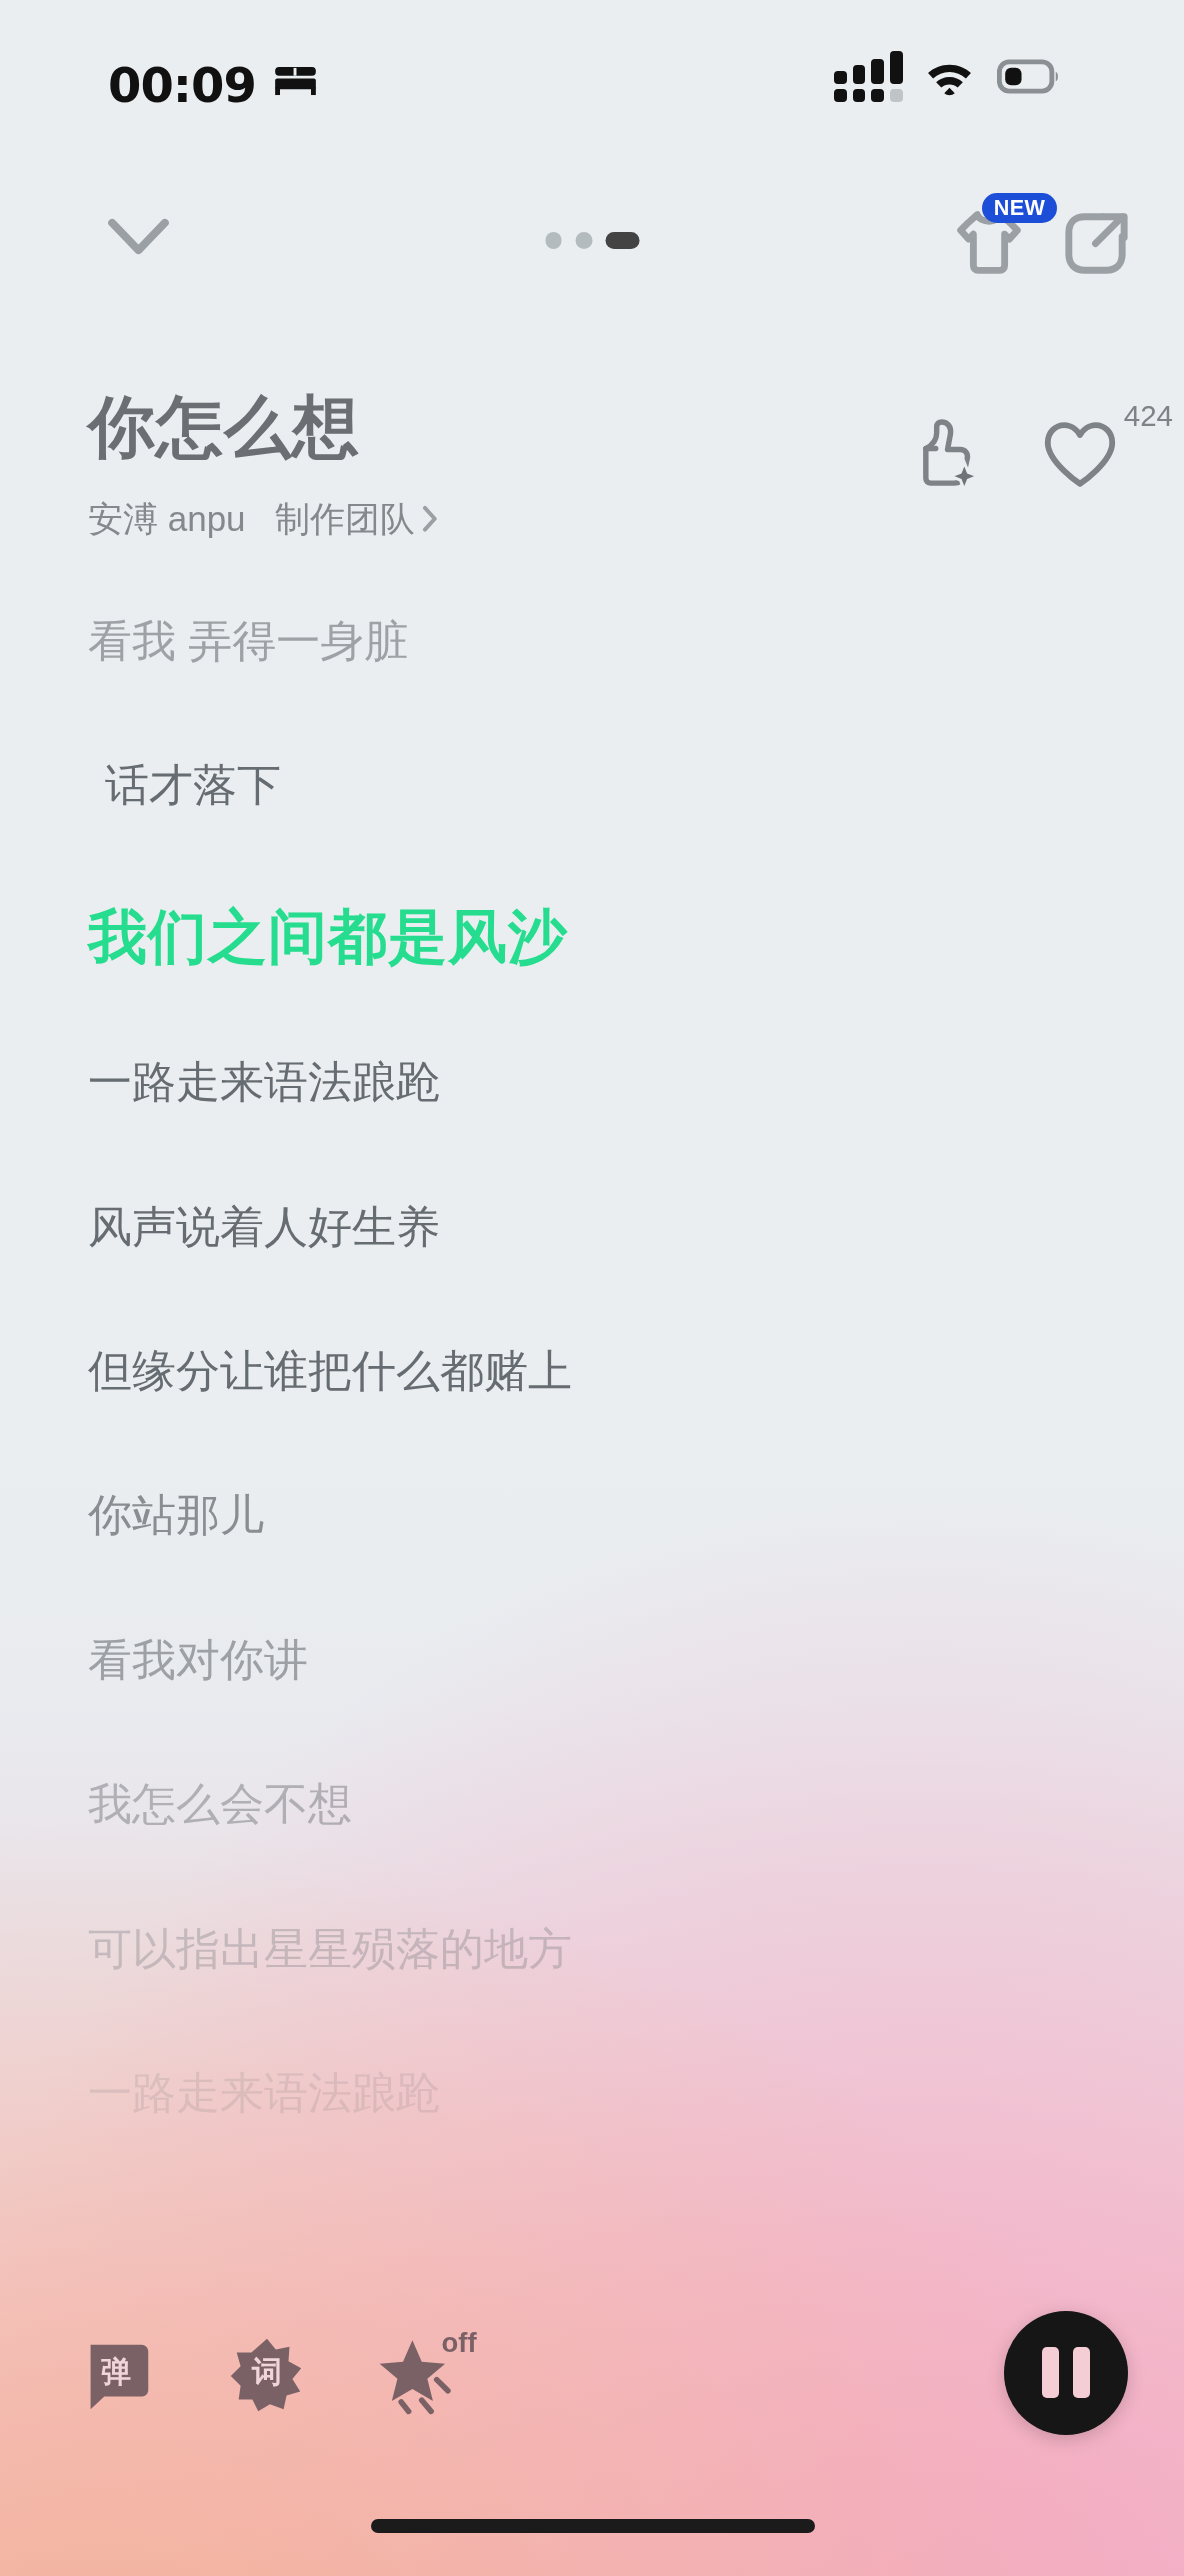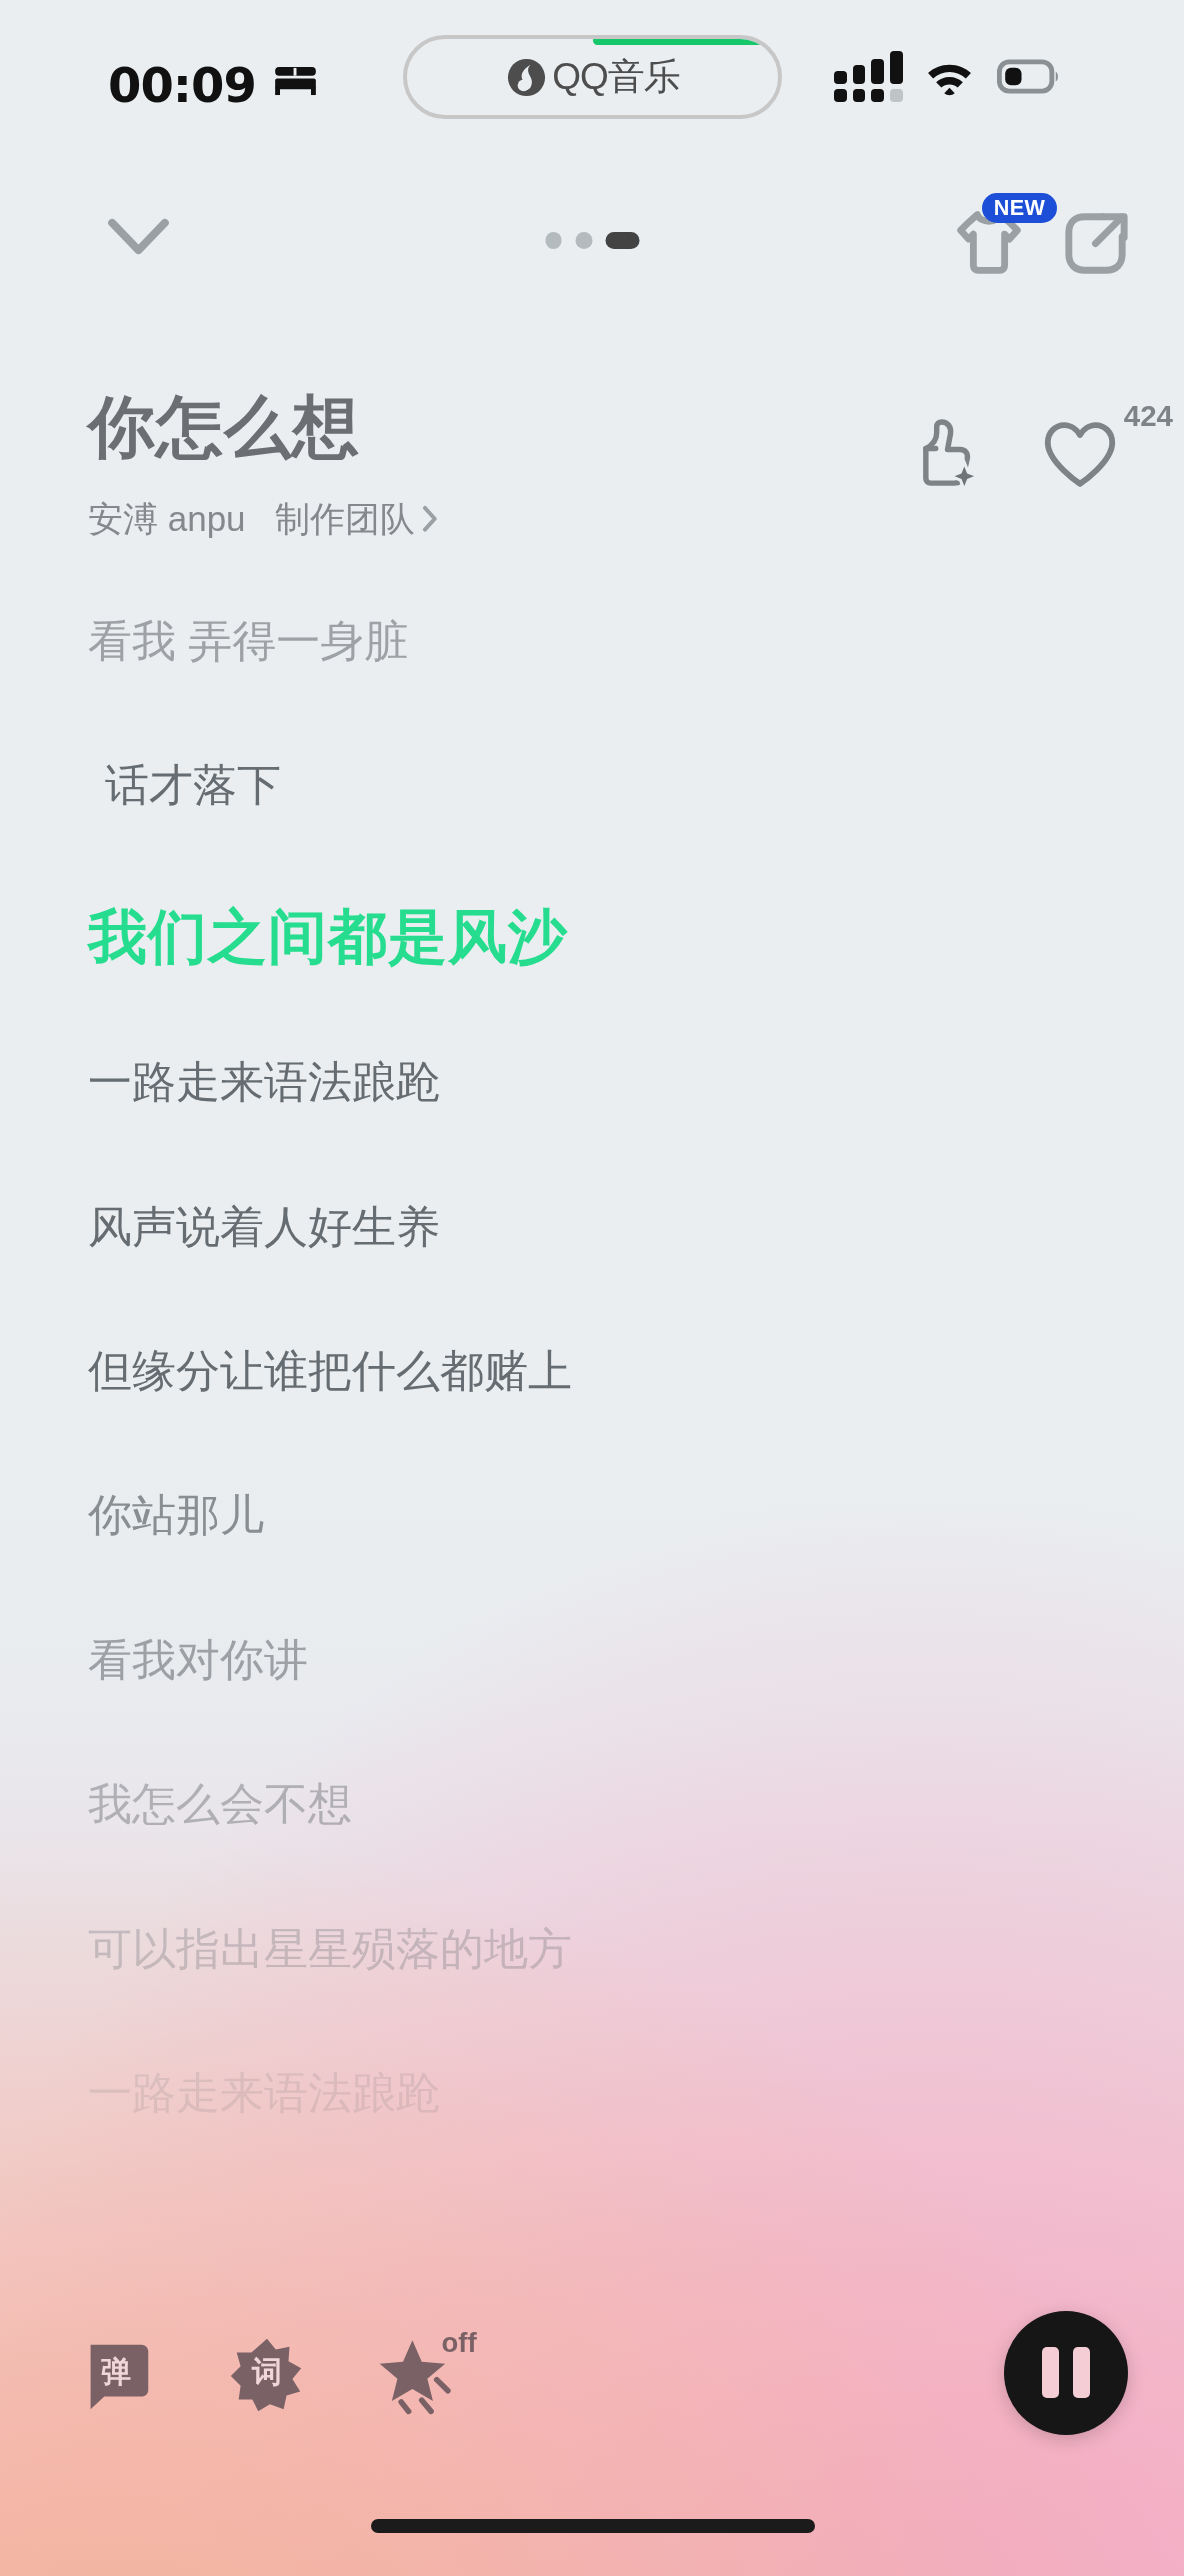--- a/index.html
+++ b/index.html
@@ -107,21 +107,21 @@
   }
   #song-artist { margin-right:29.5px; }
   #credits { display:flex; align-items:center; gap:5.9px; }
   #head-actions {
     position:absolute; right:63px; top:21.6px;
     display:flex; align-items:center; gap:51px;
   }
   #heart-wrap { position:relative; }
   #heart-count {
     position:absolute; right:-51px; top:-13.8px;
-    font-size:29.5px; font-weight:bold; color:#7e8387; line-height:1;
+    font-size:29.5px; font-weight:normal; color:#7e8387; line-height:1;
   }
 
   
   #lyrics {
     position:absolute; top:619px; left:0; width:1185px;
     z-index:8;
   }
   .lyric {
     position:absolute; left:88px;
     font-size:44px; line-height:1;
@@ -179,31 +179,20 @@
   <div id="bed-icon">
     <svg width="45" height="31" viewBox="0 0 46 32">
       <rect x="2" y="2" width="42" height="9" rx="4" fill="#111"></rect>
       <rect x="2" y="14" width="42" height="11" rx="2" fill="#111"></rect>
       <rect x="2" y="23" width="5" height="8" fill="#111"></rect>
       <rect x="39" y="23" width="5" height="8" fill="#111"></rect>
       <rect x="21" y="3" width="3" height="8" fill="#eaeef0"></rect>
     </svg>
   </div>
 
-  <div id="pill">
-    <div id="pill-progress" style="left: 50%; background: rgb(22, 200, 106);"></div>
-    <div id="pill-inner">
-      <svg id="qq-logo" viewBox="0 0 44 44">
-        <circle cx="22" cy="22" r="19" fill="#4d4d4d"></circle>
-        <path d="M26 9c-5 3-9 7-9 12 0 3 2 5 4 6l-2 8c3 1 7-1 8-5 2-6-2-9-3-13-1-3 0-6 2-8z" fill="#eaeef0"></path>
-        <circle cx="19" cy="30" r="6" fill="#eaeef0"></circle>
-      </svg>
-      <span id="pill-label">QQ音乐</span>
-    </div>
-  </div>
 
   <div id="status-right">
     <div class="sig-wrap">
       <div class="sig-row">
         <div class="sig-bar" style="height:12.8px"></div>
         <div class="sig-bar" style="height:18.7px"></div>
         <div class="sig-bar" style="height:25.5px"></div>
         <div class="sig-bar" style="height:33px"></div>
       </div>
       <div class="sig-row bot">

